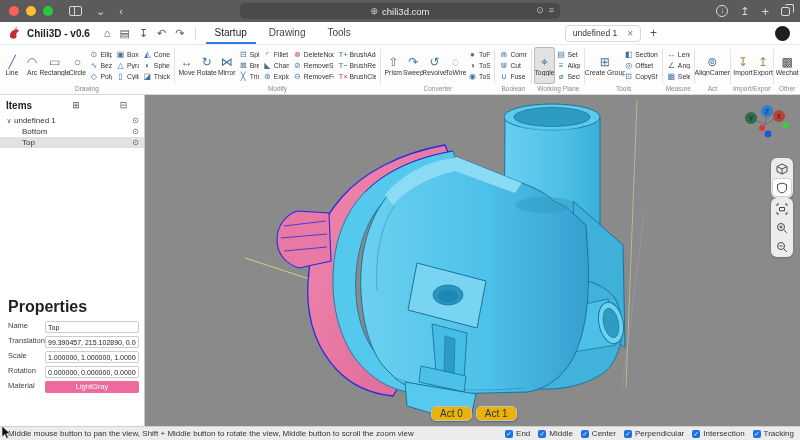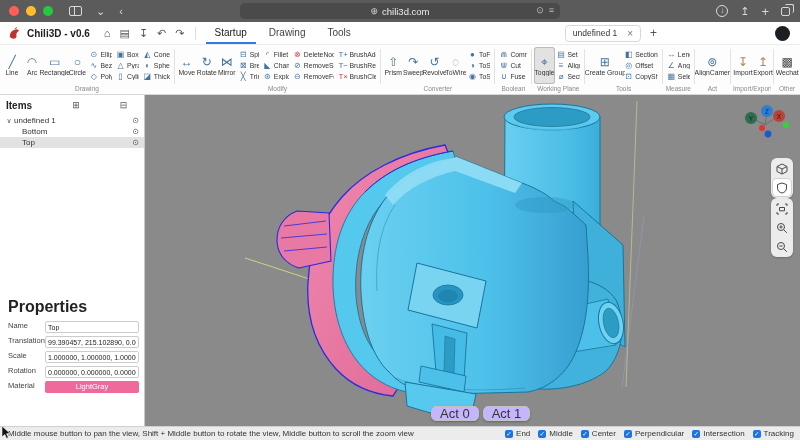--- a/index.html
+++ b/index.html
@@ -96,22 +96,22 @@
   .sec-head { display:flex; align-items:center; gap:4px; background:#ededed; border-radius:3px;
     height:12px; font-size:7.5px; font-weight:bold; color:#333; padding:0 5px; margin:4px 0 4px 0; }
   .sec-head .ch { font-size:6.5px; font-weight:normal; color:#555; }
   .mat-btn { flex:1; height:12px; border-radius:2px; text-align:center; font-size:7.5px;
     color:#fff; line-height:12px; }
 
   
   .viewport { position:absolute; top:95px; left:145px; width:655px; height:331px;
     background:#8a8a8a; overflow:hidden; }
   .act-row { position:absolute; left:286px; top:311px; display:flex; gap:4px; }
-  .act-btn { min-width:38px; height:15px; background:#c4b5fd; border:1px solid #c2c2c2;
-    border-radius:5px; font-size:13px; color:#333; line-height:13px; text-align:center;
+  .act-btn { min-width:38px; height:15px; background:#eab308; border:1px solid #c2c2c2;
+    border-radius:5px; font-size:10px; color:#333; line-height:13px; text-align:center;
     padding:0 8px; box-shadow:0 1px 2px rgba(0,0,0,.25); }
   .rail { position:absolute; right:7px; display:flex; flex-direction:column; gap:2px;
     background:rgba(244,244,244,.92); border-radius:6px; padding:2px;
     box-shadow:0 1px 2px rgba(0,0,0,.2); }
   .rail.g1 { top:63px; } .rail.g2 { top:103px; }
   .rail-btn { width:18px; height:17px; display:flex; align-items:center; justify-content:center;
     border-radius:4px; }
   .rail-btn.sel { background:#fff; box-shadow:0 0 0 1px #d0d0d0; }
 
   .status-bar { position:absolute; left:0; bottom:0; width:800px; height:14px;

